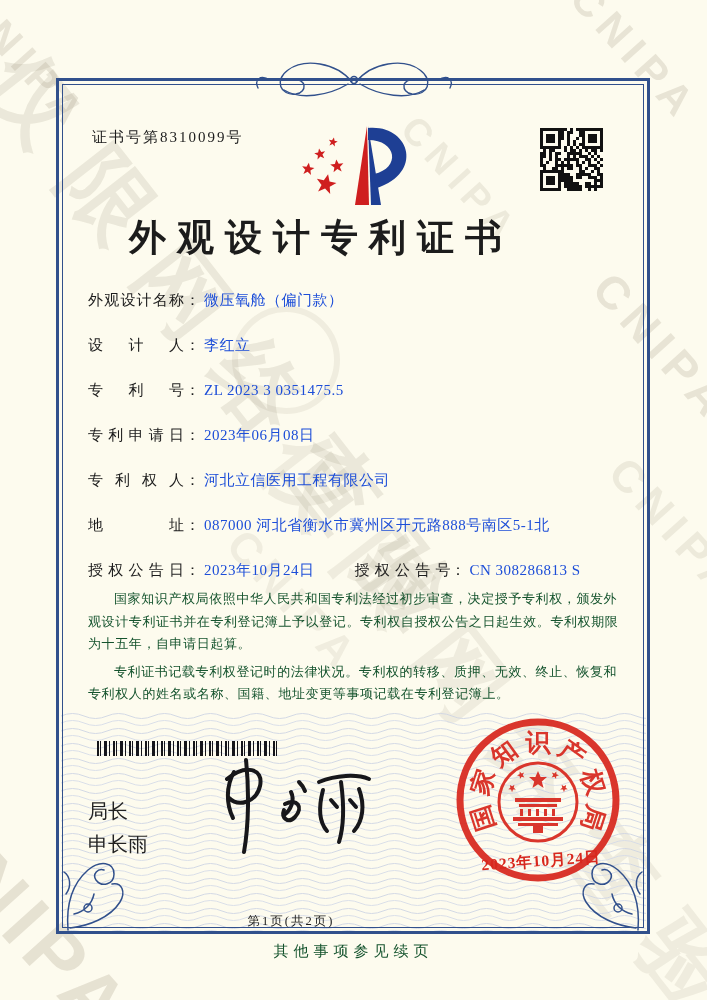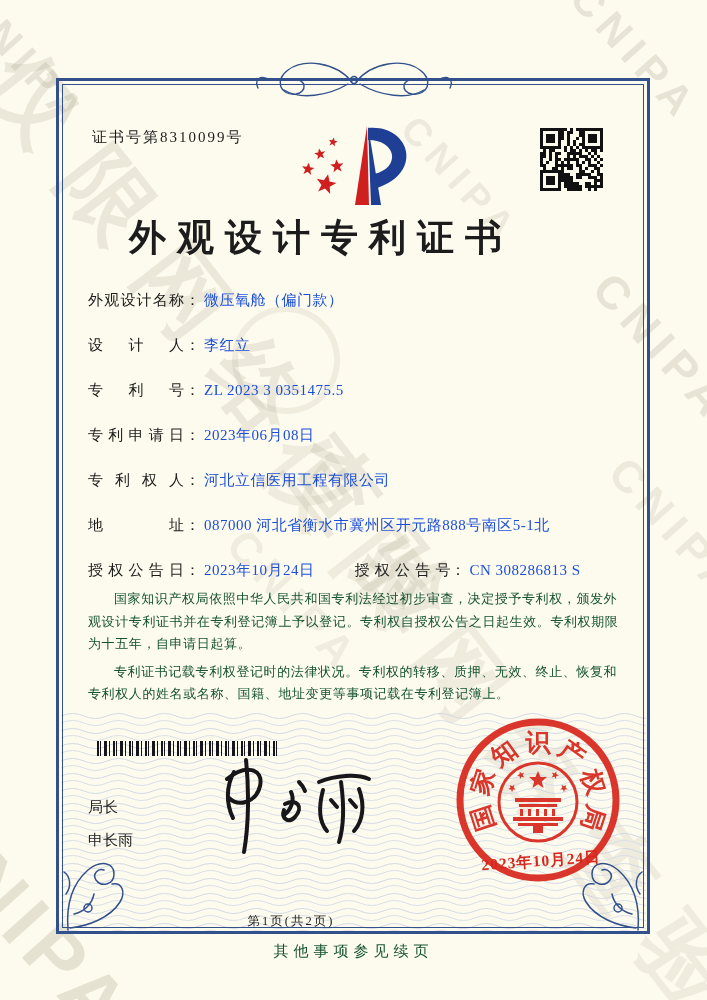--- a/index.html
+++ b/index.html
@@ -39,21 +39,21 @@
   .flabel2{display:inline-block;width:96px;text-align:justify;text-align-last:justify;}
   
   .bodytext{position:absolute;left:88px;top:588px;width:534px;z-index:4;
             font-size:13px;line-height:1.74;letter-spacing:.6px;color:#14532d;}
   .bodytext p{margin:0 0 5px 0;text-indent:2em;}
   
   .barcode{position:absolute;left:97px;top:741px;width:182px;height:15px;z-index:4;
     background:repeating-linear-gradient(90deg,#15151a 0 2px,transparent 2px 3px,
       #15151a 3px 4px,transparent 4px 7px,#15151a 7px 10px,transparent 10px 12px,
       #15151a 12px 13px,transparent 13px 16px);}
-  .signer{position:absolute;left:88px;z-index:4;font-size:15px;
+  .signer{position:absolute;left:88px;z-index:4;font-size:20px;
           font-family:Liberation Serif, serif;color:#222;}
   .sig-script{position:absolute;left:198px;top:752px;z-index:4;}
   .seal{position:absolute;left:450px;top:712px;z-index:5;opacity:.93;}
   .seal-char{fill:#d8281e;font-size:25px;font-weight:bold;text-anchor:middle;
              dominant-baseline:central;font-family:"Liberation Serif",serif;}
   .seal-date{position:absolute;left:471px;top:851px;width:140px;text-align:center;z-index:6;
              color:#d8281e;font-size:15.5px;font-weight:bold;letter-spacing:1px;
              transform:rotate(-4deg);}
   .page-no{position:absolute;left:0;top:913px;width:582px;text-align:center;
            font-size:12.5px;letter-spacing:2px;z-index:4;}

